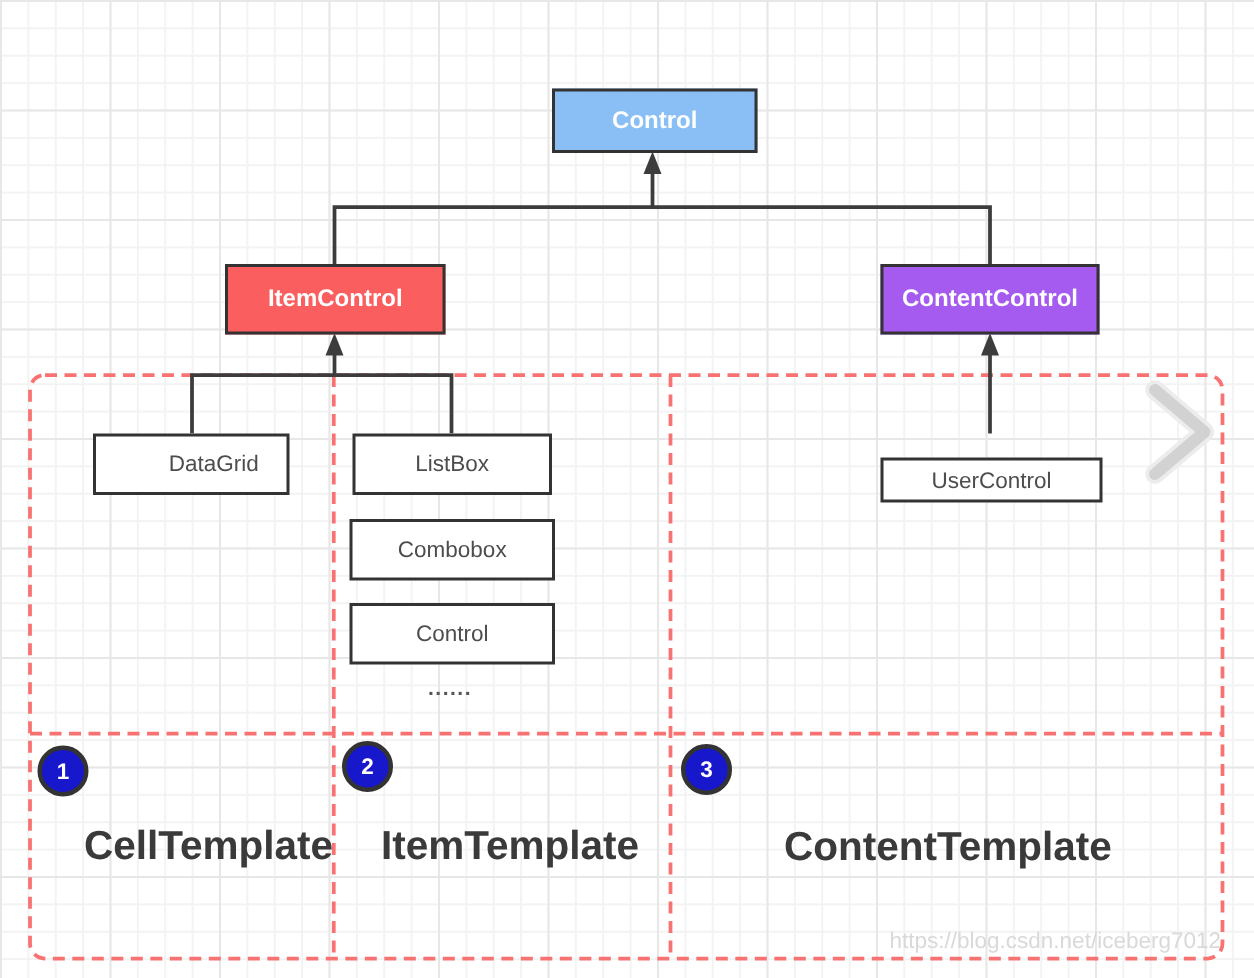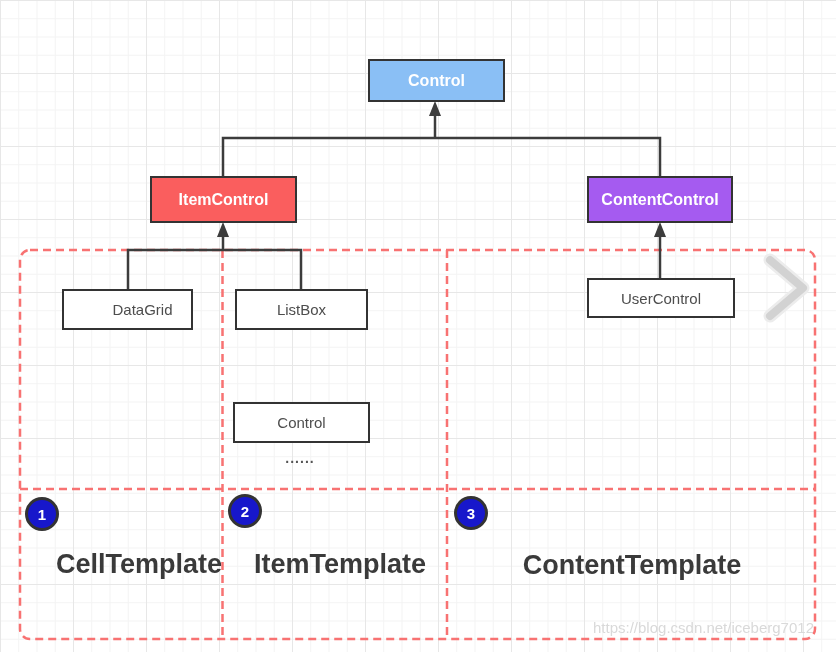--- a/index.html
+++ b/index.html
@@ -24,21 +24,21 @@
     white-space:nowrap;
   }
   .node.colored{color:#ffffff;font-weight:600;font-size:16px;}
   .node.control{left:368px;top:59px;width:137px;height:43px;background:#8ABFF5;}
   .node.itemcontrol{left:150px;top:176px;width:147px;height:47px;background:#FA5E5E;}
   .node.contentcontrol{left:587px;top:176px;width:146px;height:47px;background:#A55BF0;}
   .node.datagrid{left:62px;top:289px;width:131px;height:41px;padding-left:30px;}
   .node.listbox{left:235px;top:289px;width:133px;height:41px;}
   .node.combobox{left:233px;top:346px;width:137px;height:41px;}
   .node.treeview{left:233px;top:402px;width:137px;height:41px;}
-  .node.usercontrol{left:587px;top:278px;width:148px;height:40px;}
+  .node.usercontrol{left:587px;top:305px;width:148px;height:30px;}
   .ellipsis{
     position:absolute;left:265px;top:450px;width:70px;
     text-align:center;color:#555;font-size:14px;font-weight:bold;letter-spacing:1px;
   }
   .badge{
     position:absolute;width:34px;height:34px;border-radius:50%;
     box-sizing:border-box;background:#1717CB;border:3px solid #333333;
     color:#ffffff;font-size:15px;font-weight:bold;
     display:flex;align-items:center;justify-content:center;
   }
@@ -95,20 +95,21 @@
       <polyline points="770,260 803,288 770,316" fill="none" stroke="#D2D2D2" stroke-width="8" stroke-linecap="round" stroke-linejoin="round"></polyline>
     </g>
   </svg>
 
   <div class="node colored control">Control</div>
   <div class="node colored itemcontrol">ItemControl</div>
   <div class="node colored contentcontrol">ContentControl</div>
 
   <div class="node datagrid">DataGrid</div>
   <div class="node listbox">ListBox</div>
+  <div class="node combobox">Combobox</div>
   <div class="node treeview">Control</div>
   <div class="node usercontrol">UserControl</div>
 
   <div class="ellipsis">......</div>
 
   <div class="badge b1">1</div>
   <div class="badge b2">2</div>
   <div class="badge b3">3</div>
 
   <div class="tpl-label cell">CellTemplate</div>

